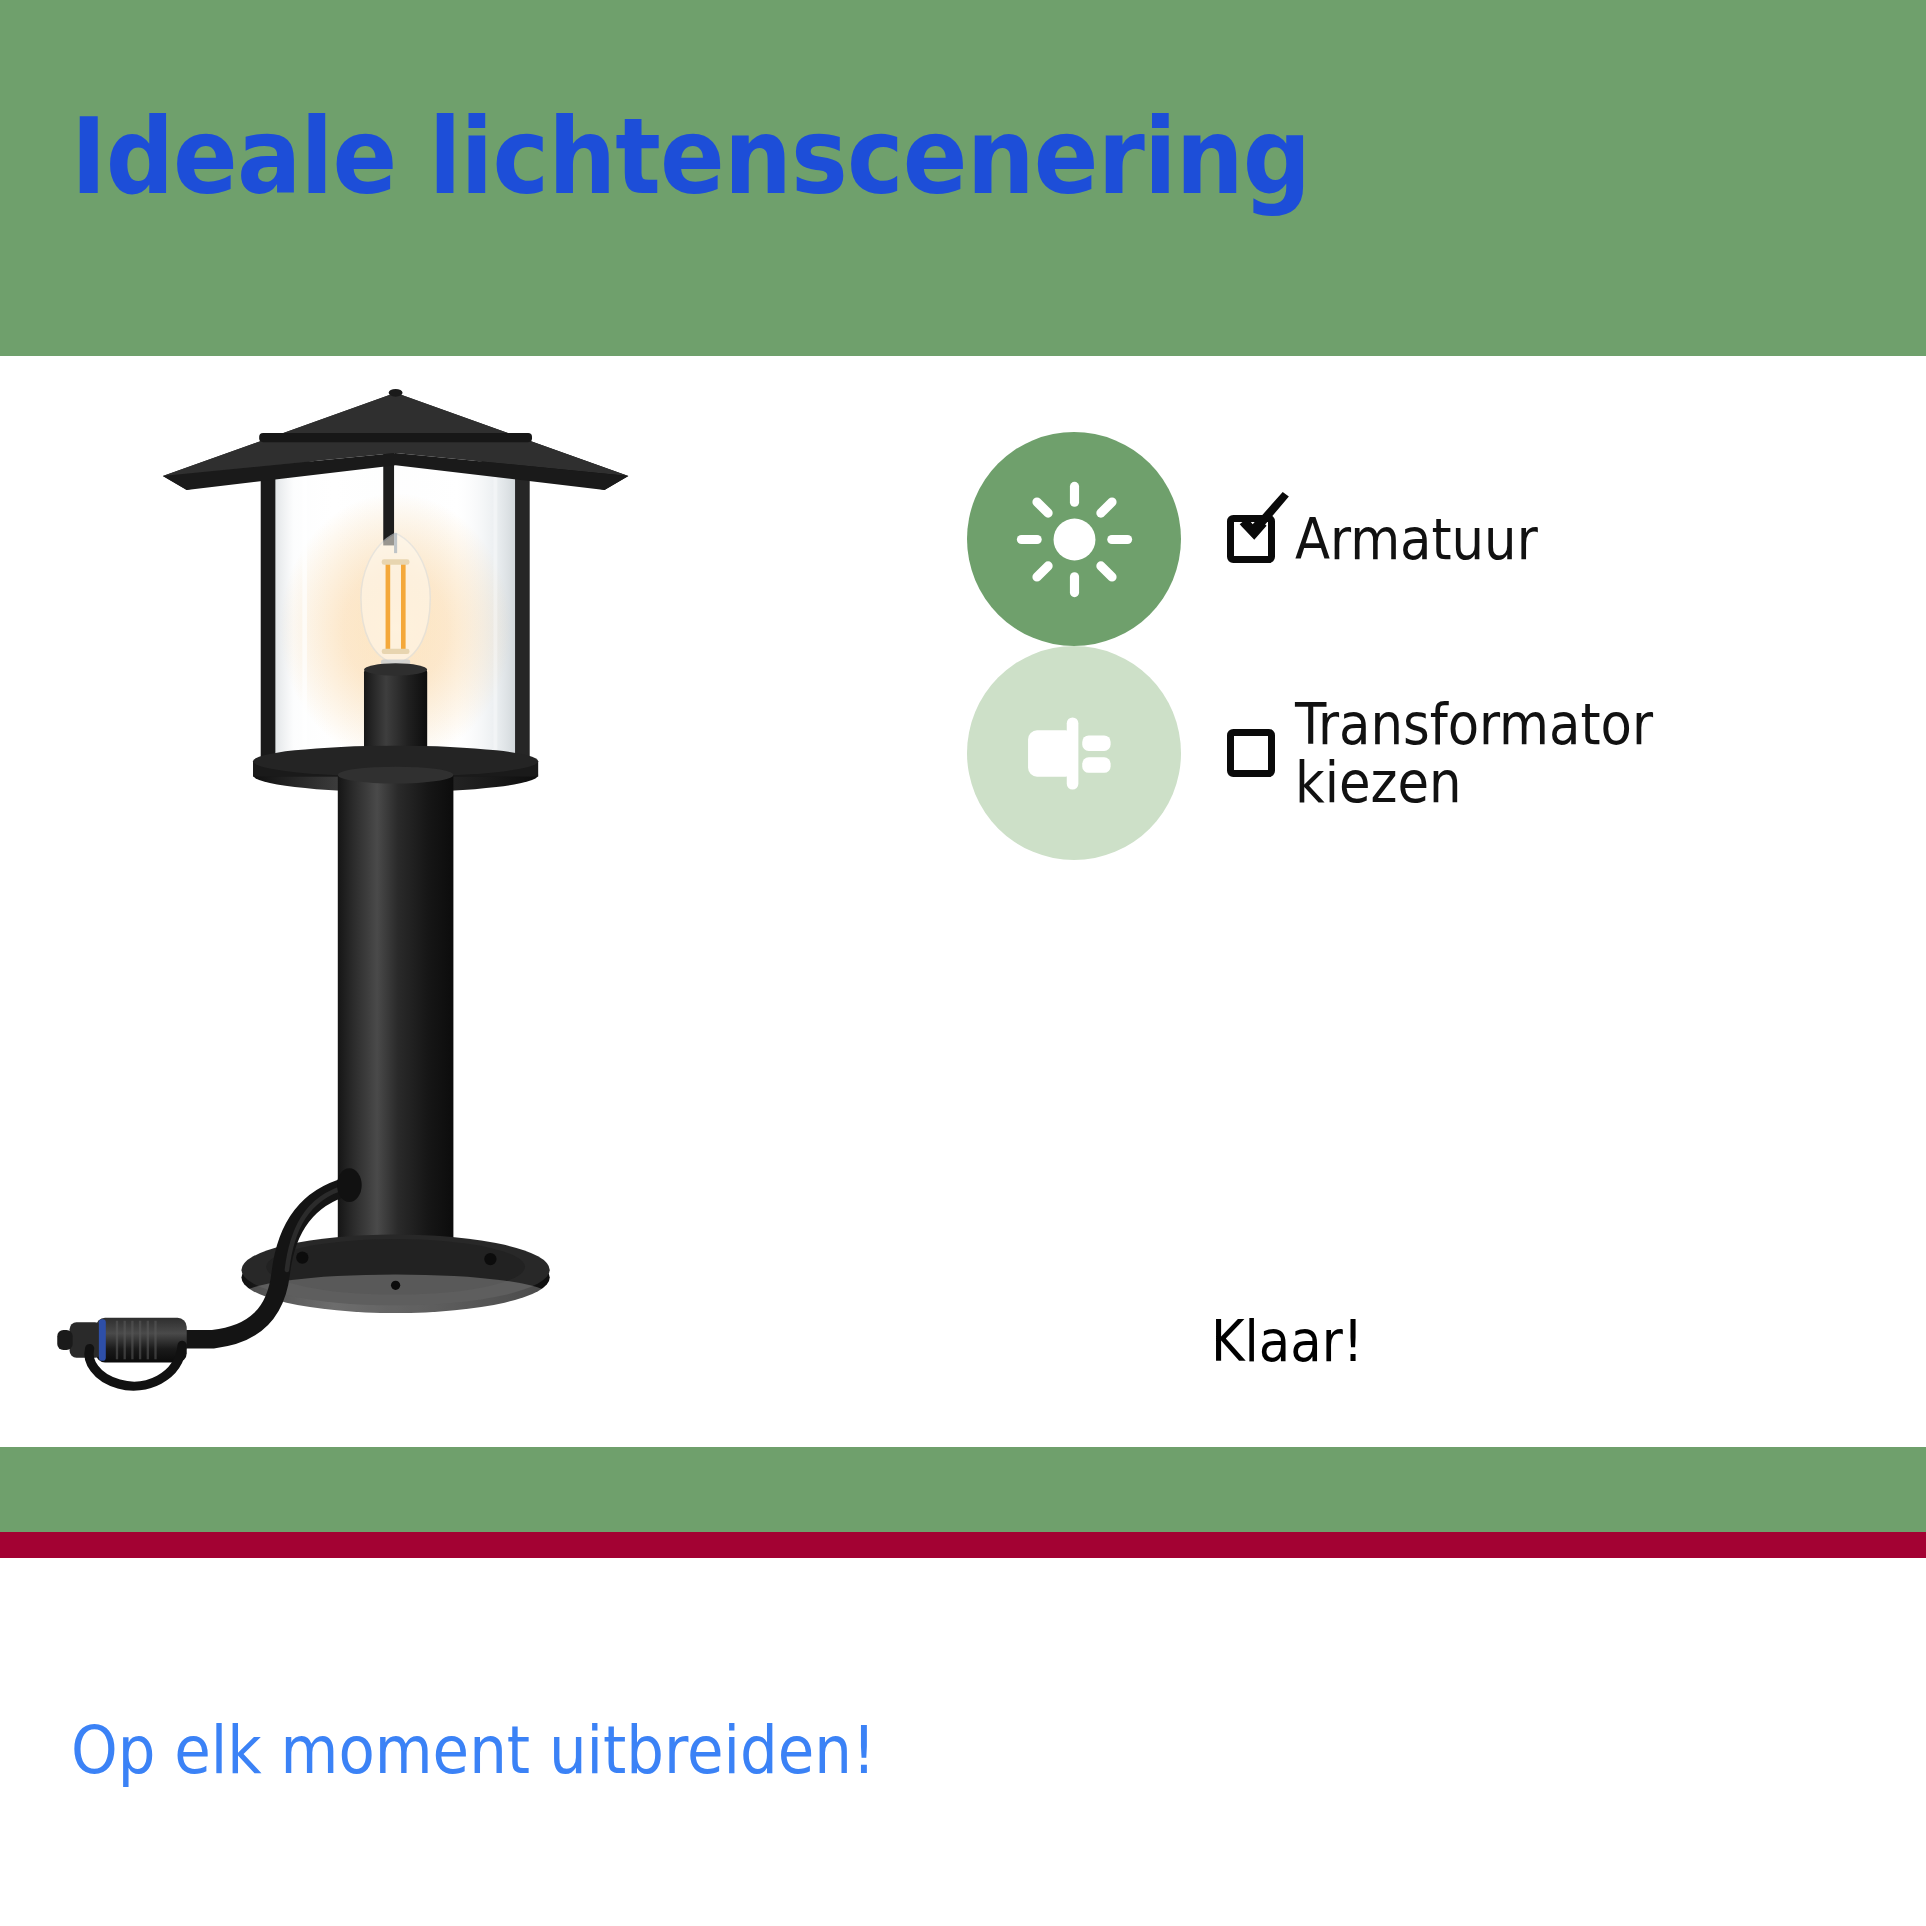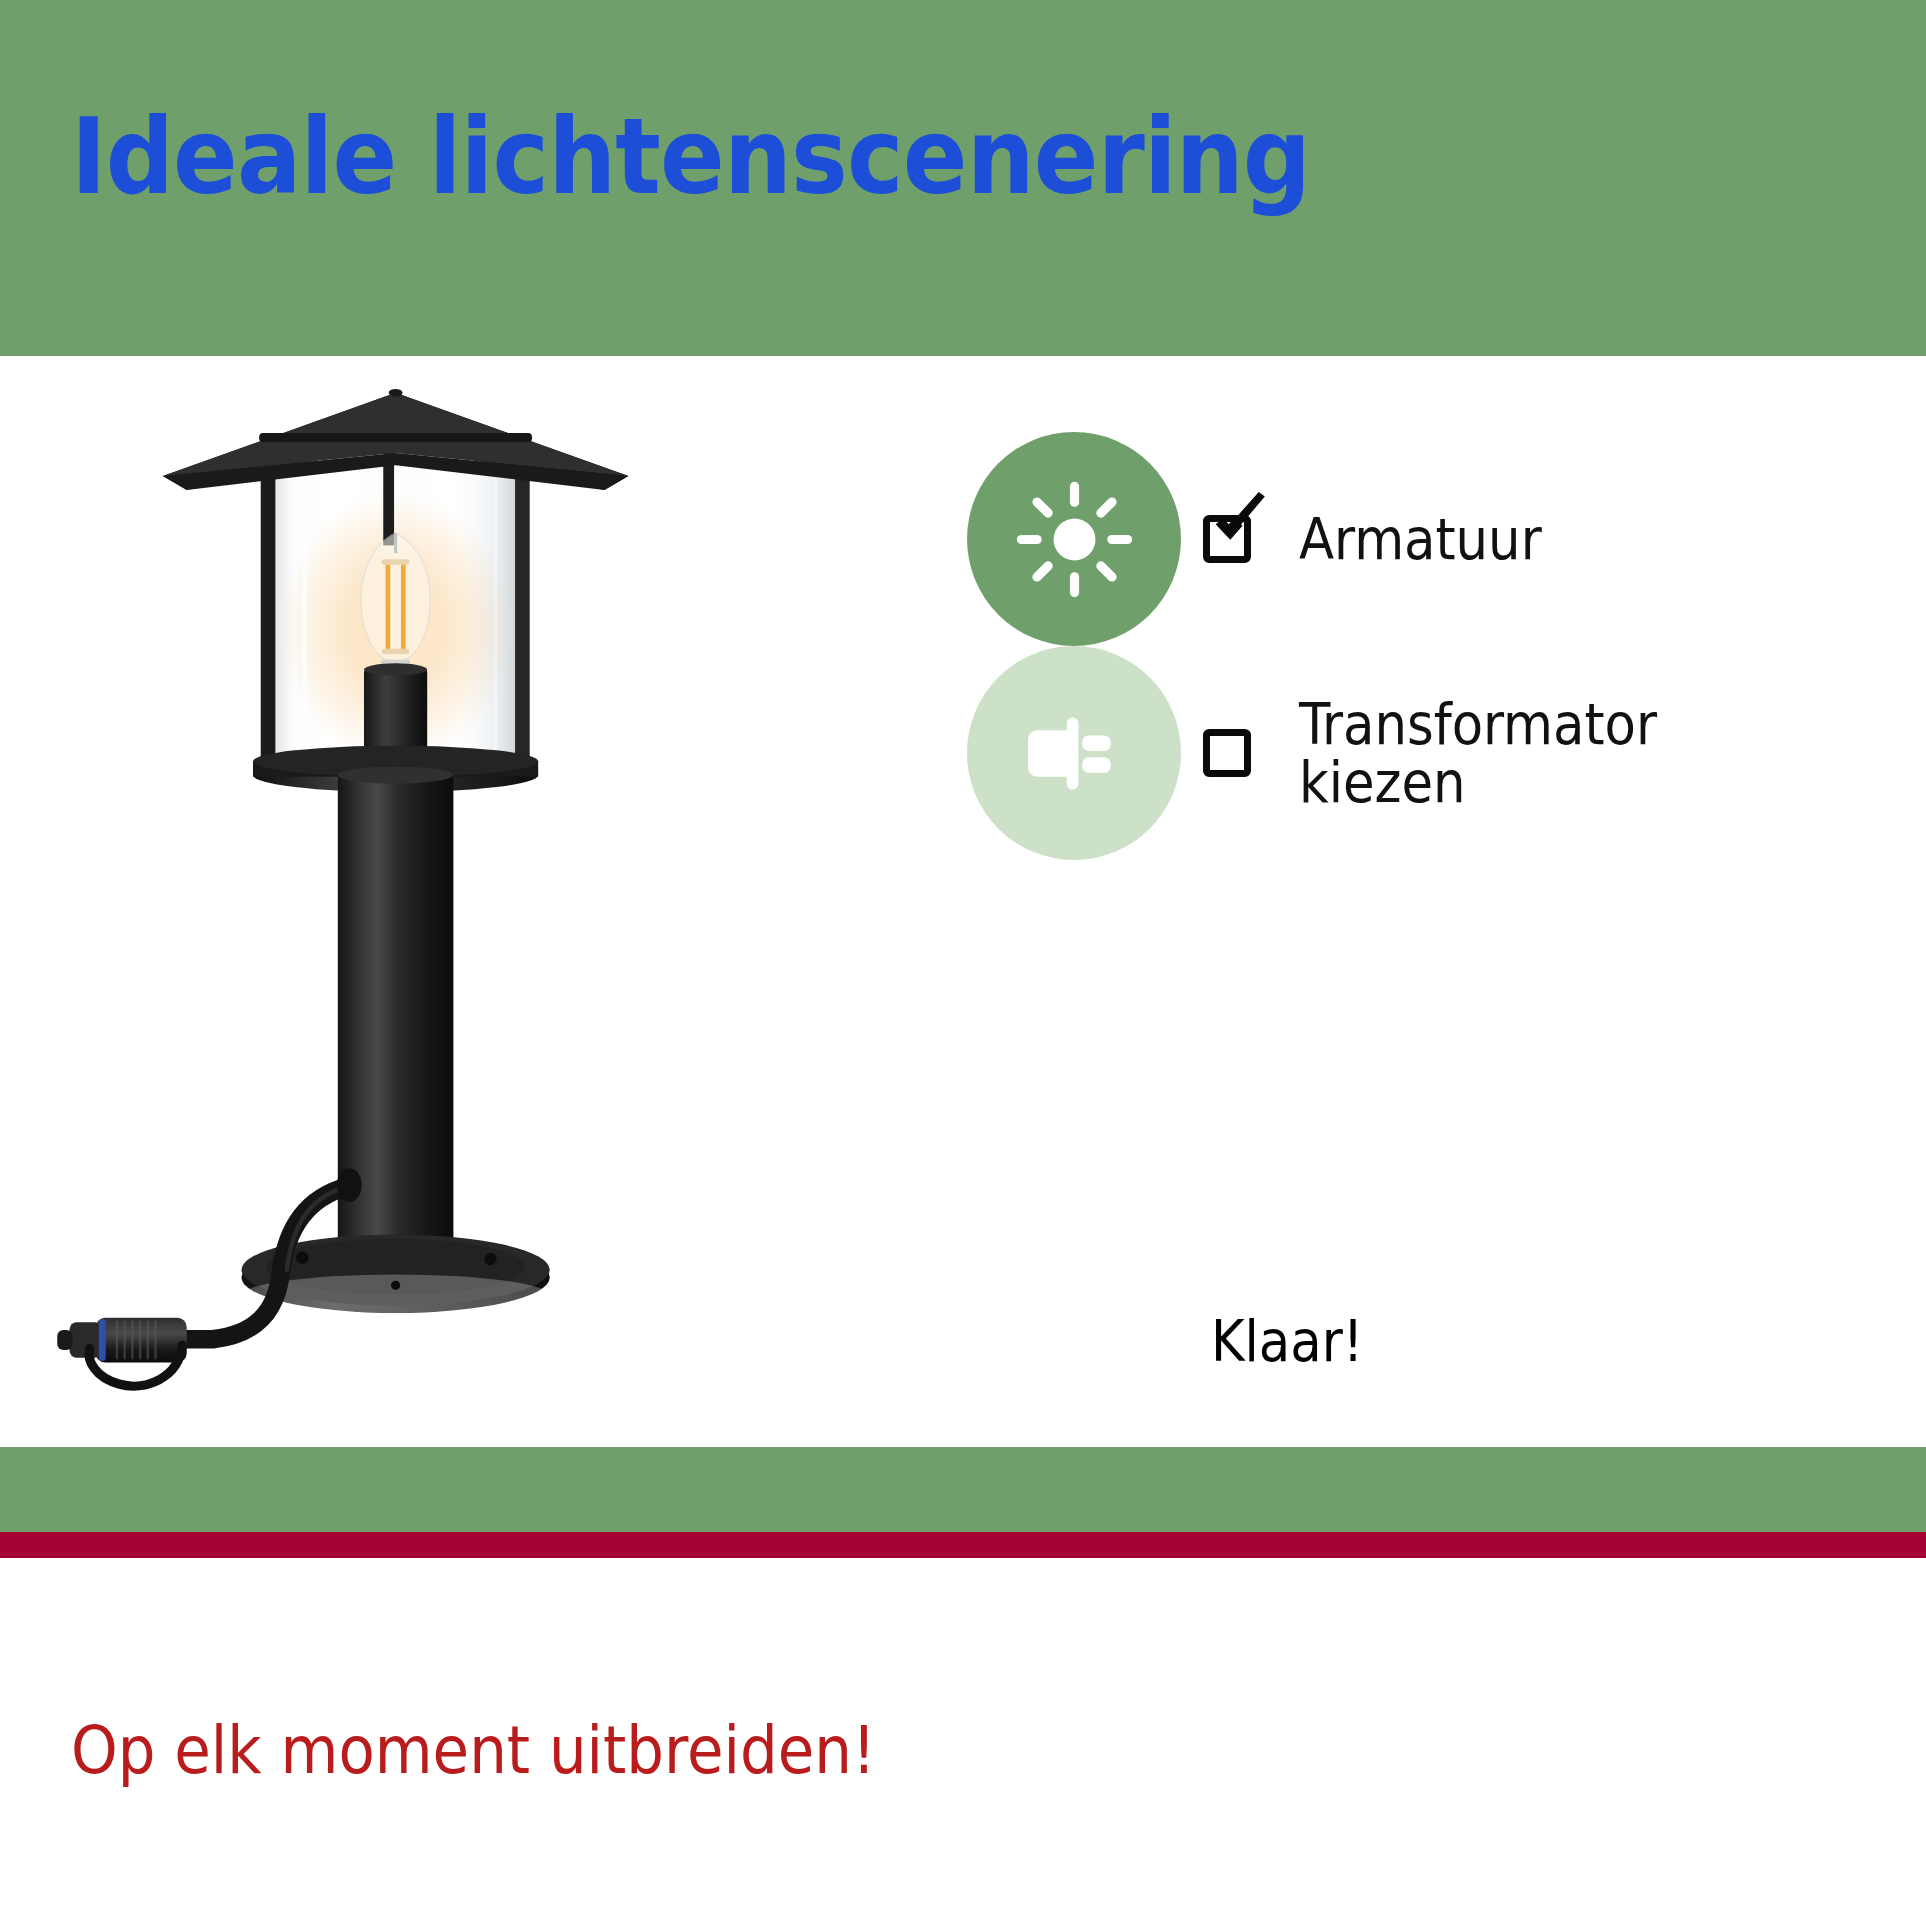--- a/index.html
+++ b/index.html
@@ -78,22 +78,21 @@
     align-items: center;
     justify-content: center;
     position: relative;
   }
   .icon-circle.active { background: #6FA06C; }
   .icon-circle.inactive { background: #CDE0C8; }
 
   .row-right {
     display: flex;
     align-items: center;
-    margin-left: 22px;
-    gap: 28px;
+    margin-left: 46px;
   }
   .checkbox {
     flex: 0 0 auto;
     width: 48px;
     height: 48px;
     position: relative;
     margin-right: 20px;
   }
   .checkbox .boxline {
     position: absolute;
@@ -150,21 +149,21 @@
     top: 1558px;
     width: 1926px;
     height: 368px;
     background: #ffffff;
   }
   .footer-text {
     position: absolute;
     left: 71px;
     top: 1712px;
     font-size: 66px;
-    color: #b91c1c;
+    color: #3b82f6;
     font-family: "DejaVu Sans Condensed", "Liberation Sans Narrow", "Liberation Sans", sans-serif;
   }
 </style>
 </head>
 <body>
 
 <div class="header-band"></div>
 <div class="header-title">Ideale lichtenscenering</div>
 
 <div class="main-area"></div>

